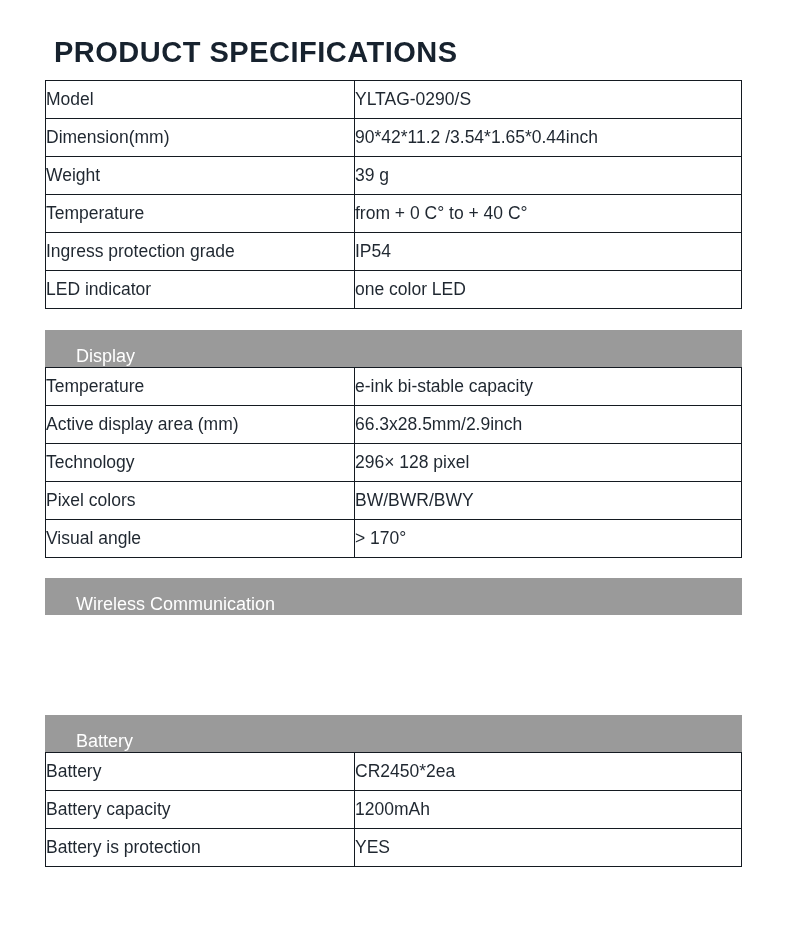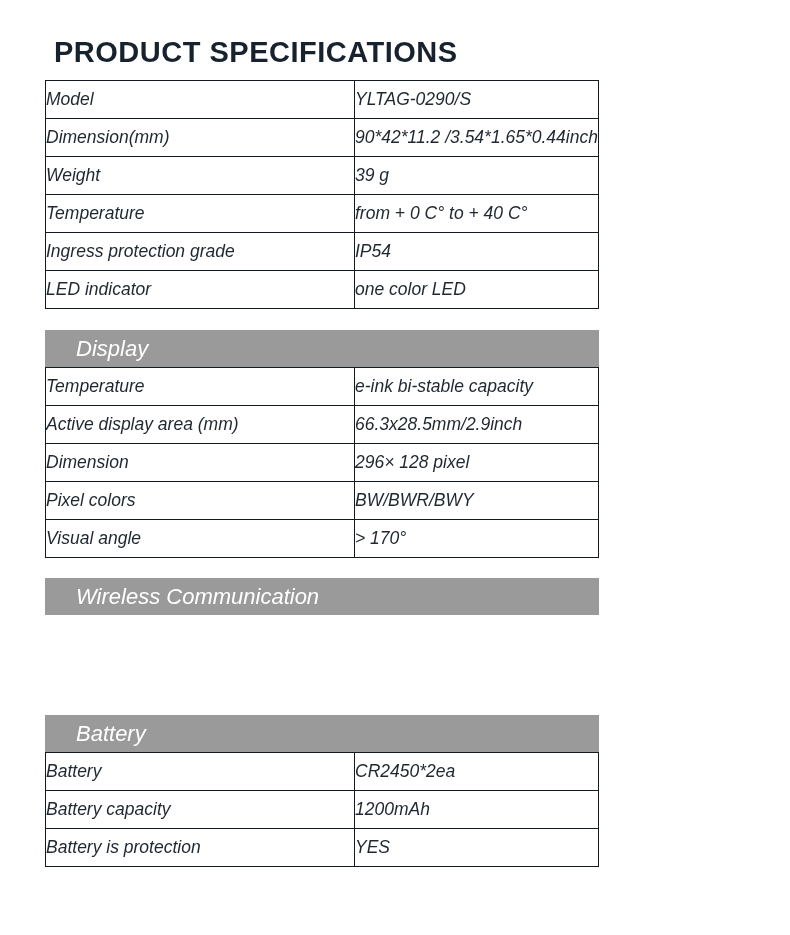--- a/index.html
+++ b/index.html
@@ -21,36 +21,35 @@
     top: 28px;
     margin: 8px;
     font-size: 29px;
     font-weight: 700;
     letter-spacing: 0.5px;
     color: #17222e;
   }
   .section {
     position: absolute;
     left: 45px;
-    width: 554px;
-    font-style: italic;
+    width: 697px;
   }
   #sec-general  { top: 80px;  }
   #sec-display  { top: 330px; }
   #sec-wireless { top: 578px; }
   #sec-battery  { top: 715px; }
 
   .section-header {
     box-sizing: border-box;
     height: 37px;
     background: #9a9a9a;
     color: #ffffff;
-    font-size: 22px;
+    font-size: 18px;
     display: flex;
-    align-items: center;
+    align-items: flex-end;
     padding-left: 31px;
   }
   table.spec {
     width: 100%;
     border-collapse: collapse;
     table-layout: fixed;
   }
   table.spec td {
     box-sizing: border-box;
     border: 1px solid #141a21;
@@ -112,21 +111,21 @@
     <tbody>
       <tr>
         <td class="label-cell">Temperature</td>
         <td class="value-cell">e-ink bi-stable capacity</td>
       </tr>
       <tr>
         <td class="label-cell">Active display area (mm)</td>
         <td class="value-cell">66.3x28.5mm/2.9inch</td>
       </tr>
       <tr>
-        <td class="label-cell">Dimension</td>
+        <td class="label-cell">Technology</td>
         <td class="value-cell">296× 128 pixel</td>
       </tr>
       <tr>
         <td class="label-cell">Pixel colors</td>
         <td class="value-cell">BW/BWR/BWY</td>
       </tr>
       <tr>
         <td class="label-cell">Visual angle</td>
         <td class="value-cell">&gt; 170°</td>
       </tr>

